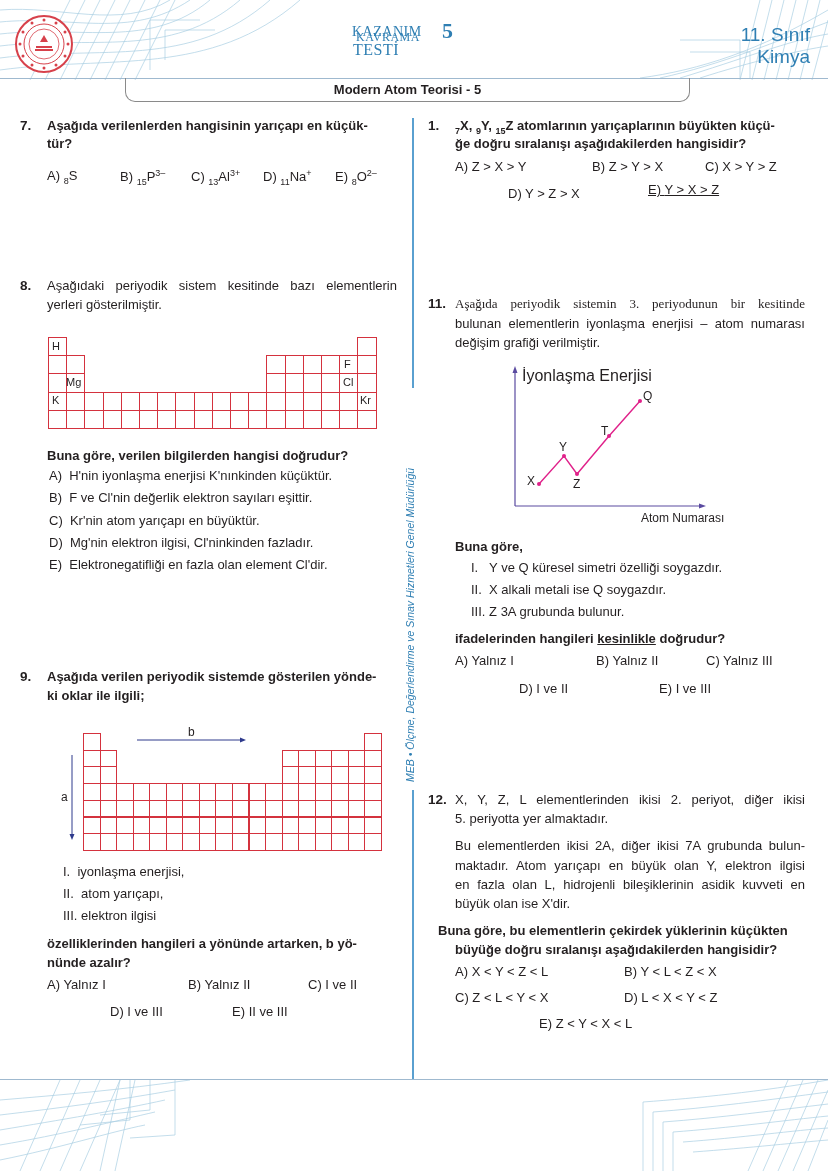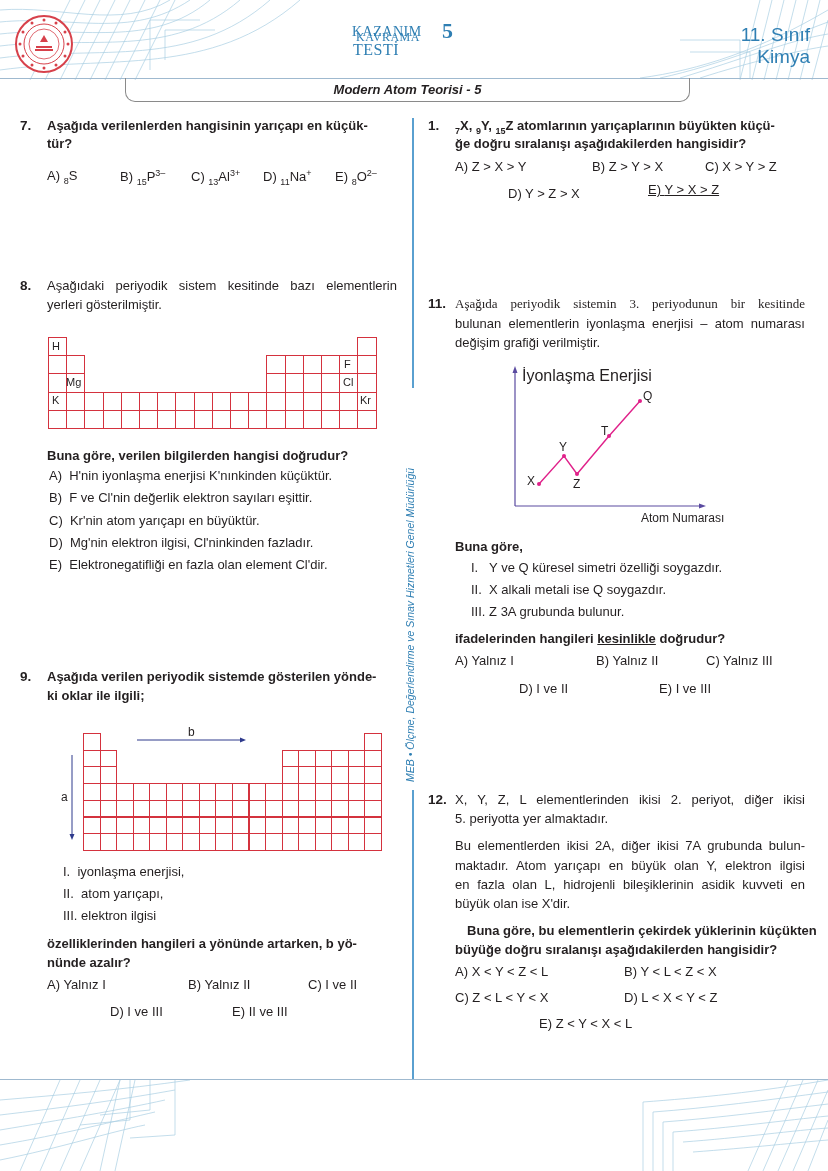--- a/index.html
+++ b/index.html
@@ -2,21 +2,21 @@
 <html><head>
 <meta charset="utf-8">
 <style>
   * { box-sizing: border-box; margin: 0; padding: 0; }
   html, body { width: 828px; height: 1171px; background: #ffffff; overflow: hidden; }
   body { position: relative; font-family: "Liberation Sans", sans-serif; color: #231f20; font-size: 13px; }
   .abs { position: absolute; }
   .deco { position: absolute; pointer-events: none; }
   .hdr-line { position: absolute; left: 0; top: 78px; width: 828px; height: 1px; background: #9fb9cf; }
   .subtitle-box { position: absolute; left: 125px; top: 78px; width: 565px; height: 24px;
-    border: 1px solid #8a8a8a; border-top: none; border-radius: 0 0 10px 10px; font-style: italic; }
+    border: 1px solid #8a8a8a; border-top: none; border-radius: 0 0 10px 10px; }
   .subtitle { position: absolute; left: 0; width: 100%; top: 4px; text-align: center; font-weight: bold; font-size: 13px; }
   .logo-word { position: absolute; font-family: "Liberation Serif", serif; color: #2f7fb3; letter-spacing: 0.5px; }
   .grade { position: absolute; right: 18px; text-align: right; color: #2f7fb3; font-size: 19px; line-height: 21px; }
   .qnum { position: absolute; font-weight: bold; font-size: 13.5px; }
   .qtext { position: absolute; font-size: 13px; line-height: 20px; }
   .b { font-weight: bold; }
   .opt { position: absolute; font-size: 13px; white-space: nowrap; }
   .opt sub, .opt sup { font-size: 9px; }
   .u { text-decoration: underline; }
   .divider { position: absolute; left: 412px; width: 1.5px; background: #5aa0d0; }
@@ -426,21 +426,21 @@
 </div>
 
 <div>
   <div class="qnum" style="left:428px;top:792px;">12.</div>
   <div class="qtext" style="left:455px;top:790px;width:350px;text-align:justify;text-align-last:justify;">X, Y, Z, L elementlerinden ikisi 2. periyot, diğer ikisi</div>
   <div class="qtext" style="left:455px;top:809px;">5. periyotta yer almaktadır.</div>
   <div class="qtext" style="left:455px;top:836px;width:350px;text-align:justify;text-align-last:justify;">Bu elementlerden ikisi 2A, diğer ikisi 7A grubunda bulun-</div>
   <div class="qtext" style="left:455px;top:856px;width:350px;text-align:justify;text-align-last:justify;">maktadır. Atom yarıçapı en büyük olan Y, elektron ilgisi</div>
   <div class="qtext" style="left:455px;top:875px;width:350px;text-align:justify;text-align-last:justify;">en fazla olan L, hidrojenli bileşiklerinin asidik kuvveti en</div>
   <div class="qtext" style="left:455px;top:894px;">büyük olan ise X'dir.</div>
-  <div class="qtext b" style="left:459px;top:921px;white-space:nowrap;padding-left:8px;">Buna göre, bu elementlerin çekirdek yüklerinin küçükten</div>
+  <div class="qtext b" style="left:430px;top:921px;white-space:nowrap;padding-left:8px;">Buna göre, bu elementlerin çekirdek yüklerinin küçükten</div>
   <div class="qtext b" style="left:455px;top:940px;white-space:nowrap;">büyüğe doğru sıralanışı aşağıdakilerden hangisidir?</div>
   <div class="opt" style="left:455px;top:964px;"><span>A)</span> <span>X &lt; Y &lt; Z &lt; L</span></div>
   <div class="opt" style="left:624px;top:964px;"><span>B)</span> <span>Y &lt; L &lt; Z &lt; X</span></div>
   <div class="opt" style="left:455px;top:990px;"><span>C)</span> <span>Z &lt; L &lt; Y &lt; X</span></div>
   <div class="opt" style="left:624px;top:990px;"><span>D)</span> <span>L &lt; X &lt; Y &lt; Z</span></div>
   <div class="opt" style="left:539px;top:1016px;"><span>E)</span> <span>Z &lt; Y &lt; X &lt; L</span></div>
 </div>
 
 <div class="foot-line"></div>
 

